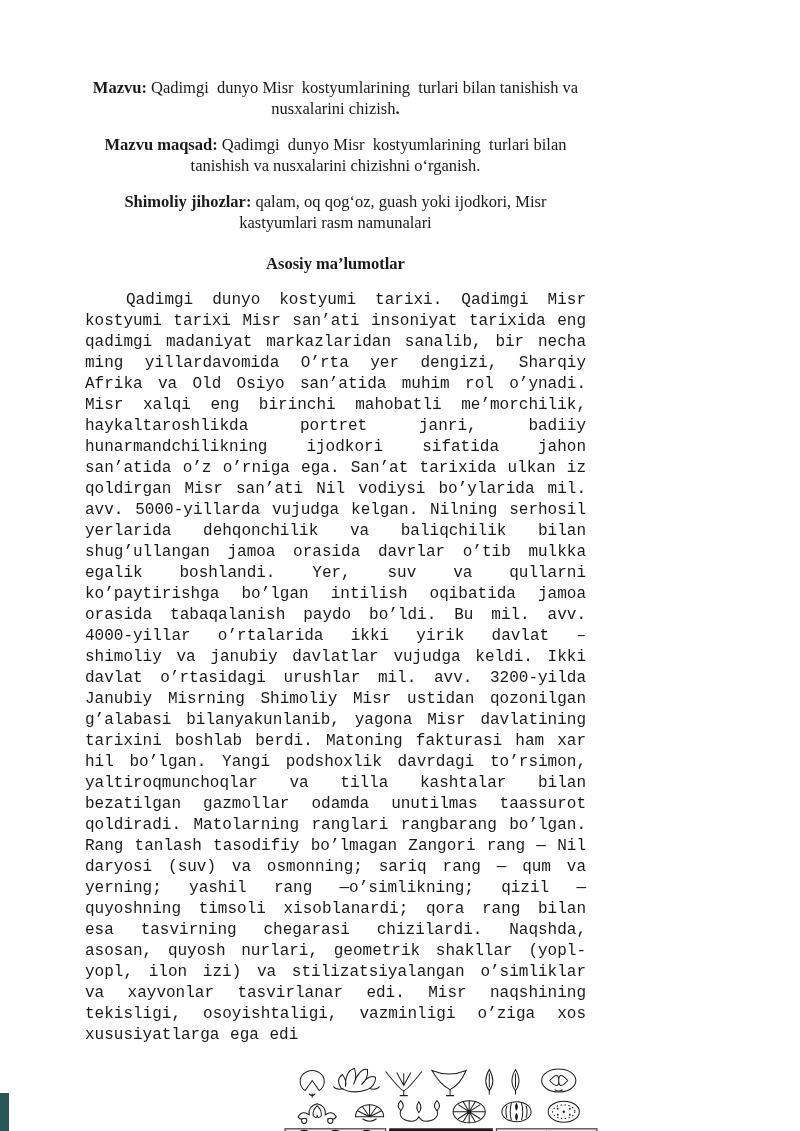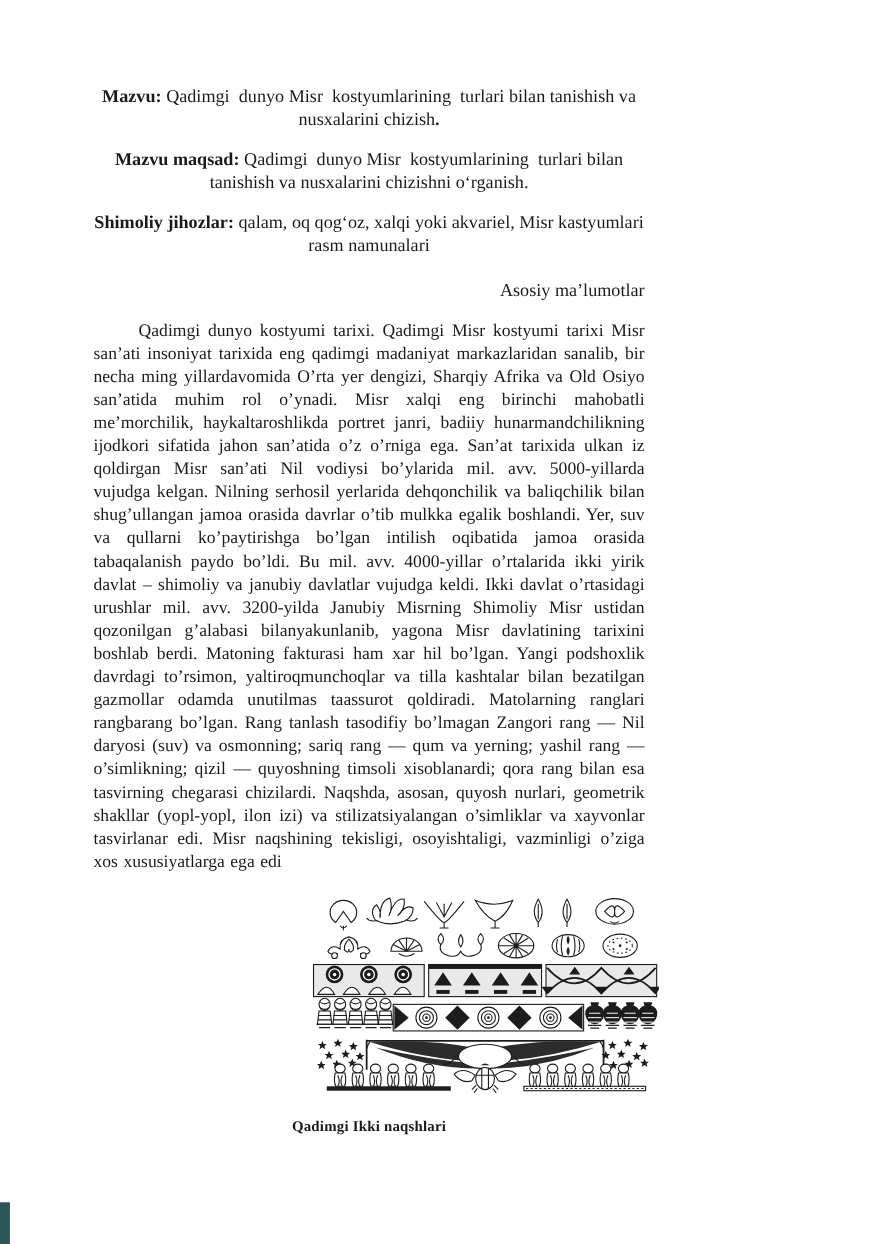--- a/index.html
+++ b/index.html
@@ -8,25 +8,25 @@
     font-family:"Liberation Serif","DejaVu Serif",serif;color:#1a1a1a;
     -webkit-font-smoothing:antialiased;
   }
   .page{box-sizing:border-box;width:644px;height:1131px;padding:77px 58px 0 85px;position:relative;}
   .hline{
     text-align:center;font-size:16.5px;line-height:21px;margin:0 0 15px 0;
     white-space:pre-wrap;
   }
   .hline b{font-weight:bold;}
   .section-title{
-    text-align:right;font-size:16.5px;font-weight:normal;margin:20px 0 16px 0;line-height:21px;
+    text-align:center;font-size:16.5px;font-weight:bold;margin:20px 0 16px 0;line-height:21px;
   }
   .body-par{
     font-size:16px;line-height:21px;text-align:justify;margin:0;
-    text-indent:41px;word-spacing:1px;
+    text-indent:41px;word-spacing:1px;font-family:Liberation Mono, monospace;
   }
   .figure-wrap{width:316px;margin:18px 0 0 198px;}
   .figure-svg{display:block;width:316px;height:182px;}
   .figure-caption{
     text-align:center;font-weight:bold;font-size:13.5px;margin-top:22px;
     font-family:"Liberation Serif","DejaVu Serif",serif;letter-spacing:.2px;
   }
   .corner-mark{position:absolute;left:0;bottom:0;width:9px;height:38px;}
   svg{shape-rendering:geometricPrecision;}
   .ln{stroke:#1c1c1c;fill:none;stroke-width:1;}
@@ -37,21 +37,21 @@
 </style>
 </head>
 <body>
 
 <div class="page">
 
   <p class="hline"><b>Mazvu:</b><span> Qadimgi  dunyo Misr  kostyumlarining  turlari bilan tanishish va nusxalarini chizish</span><b>.</b></p>
 
   <p class="hline"><b>Mazvu maqsad:</b><span> Qadimgi  dunyo Misr  kostyumlarining  turlari bilan tanishish va nusxalarini chizishni oʻrganish.</span></p>
 
-  <p class="hline"><b>Shimoliy jihozlar:</b><span> qalam, oq qogʻoz, xalqi yoki akvariel, Misr kastyumlari rasm namunalari</span></p>
+  <p class="hline"><b>Shimoliy jihozlar:</b><span> qalam, oq qogʻoz, guash yoki ijodkori, Misr kastyumlari rasm namunalari</span></p>
 
   <p class="section-title">Asosiy ma’lumotlar</p>
 
   <p class="body-par">Qadimgi dunyo kostyumi tarixi. Qadimgi Misr kostyumi tarixi Misr san’ati insoniyat tarixida eng qadimgi madaniyat markazlaridan sanalib, bir necha ming yillardavomida O’rta yer dengizi, Sharqiy Afrika va Old Osiyo san’atida muhim rol o’ynadi. Misr xalqi eng birinchi mahobatli me’morchilik, haykaltaroshlikda portret janri, badiiy hunarmandchilikning ijodkori sifatida jahon san’atida o’z o’rniga ega. San’at tarixida ulkan iz qoldirgan Misr san’ati Nil vodiysi bo’ylarida mil. avv. 5000-yillarda vujudga kelgan. Nilning serhosil yerlarida dehqonchilik va baliqchilik bilan shug’ullangan jamoa orasida davrlar o’tib mulkka egalik boshlandi. Yer, suv va qullarni ko’paytirishga bo’lgan intilish oqibatida jamoa orasida tabaqalanish paydo bo’ldi. Bu mil. avv. 4000-yillar o’rtalarida ikki yirik davlat – shimoliy va janubiy davlatlar vujudga keldi. Ikki davlat o’rtasidagi urushlar mil. avv. 3200-yilda Janubiy Misrning Shimoliy Misr ustidan qozonilgan g’alabasi bilanyakunlanib, yagona Misr davlatining tarixini boshlab berdi.  Matoning fakturasi ham xar hil bo’lgan. Yangi podshoxlik davrdagi to’rsimon, yaltiroqmunchoqlar va tilla kashtalar bilan bezatilgan gazmollar odamda unutilmas taassurot qoldiradi. Matolarning ranglari rangbarang bo’lgan. Rang tanlash tasodifiy bo’lmagan Zangori rang — Nil daryosi (suv) va osmonning; sariq rang — qum va yerning; yashil rang —o’simlikning; qizil — quyoshning timsoli xisoblanardi; qora rang bilan esa tasvirning chegarasi chizilardi. Naqshda, asosan, quyosh nurlari, geometrik shakllar (yopl-yopl, ilon izi) va stilizatsiyalangan o’simliklar va xayvonlar tasvirlanar edi. Misr  naqshining tekisligi, osoyishtaligi, vazminligi o’ziga xos xususiyatlarga ega edi</p>
 
   <div class="figure-wrap">
     <svg class="figure-svg" viewBox="0 0 314 180" xmlns="http://www.w3.org/2000/svg">
       <defs>
         <path id="st" class="fb" d="M0,-4 L1.2,-1.2 L4,-1.2 L1.8,0.7 L2.6,3.5 L0,1.8 L-2.6,3.5 L-1.8,0.7 L-4,-1.2 L-1.2,-1.2 Z"></path>
         <g id="bud">

